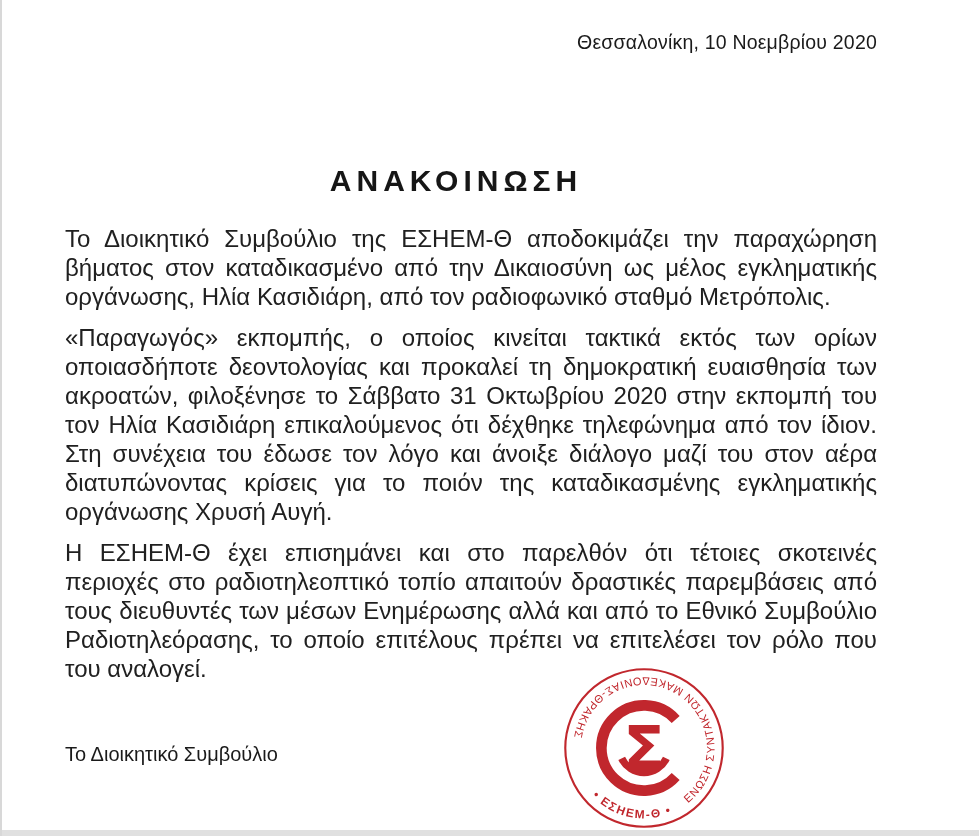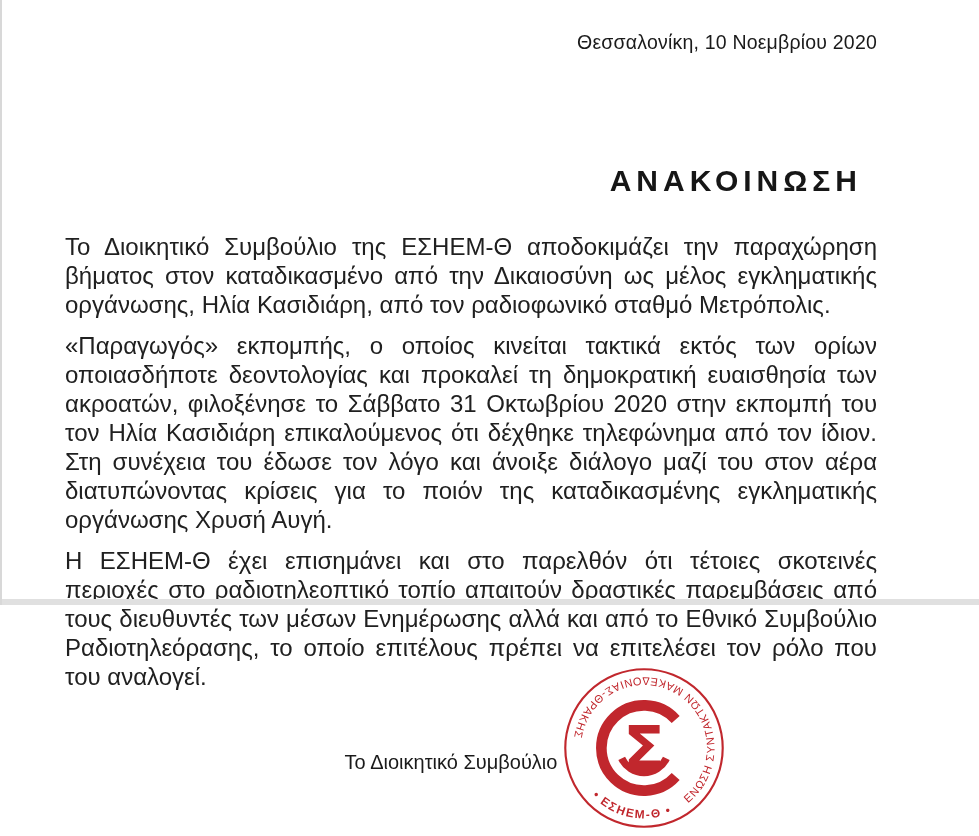--- a/index.html
+++ b/index.html
@@ -1,38 +1,38 @@
 <!DOCTYPE html>
 <html lang="el" style="--logo-red: #c1272d;"><head>
 <meta charset="utf-8">
 <style>
   :root { --logo-red: #c1272d; --ink: #1f1f1f; }
   * { margin: 0; padding: 0; box-sizing: border-box; }
   html, body { background: #ffffff; }
   body { width: 979px; height: 836px; overflow: hidden;
          font-family: "Liberation Sans", "DejaVu Sans", sans-serif; }
 
-  .page { position: relative; width: 979px; height: 605px; background: #ffffff;
+  .page { position: relative; width: 979px; height: 836px; background: #ffffff;
           border-left: 2px solid #d8d8d8; }
   .edge-bottom { position: absolute; left: 0; right: 0; bottom: 0; height: 6px;
                  background: #e0e0e0; }
 
   .content { position: absolute; left: 63px; top: 0; width: 812px; color: var(--ink); }
 
   .dateline { margin-top: 31px; text-align: right; font-size: 19.5px;
               letter-spacing: 0.2px; color: #1a1a1a; }
 
-  .title { margin-top: 110px; margin-bottom: 34px; text-align: right;
+  .title { margin-top: 110px; margin-bottom: 26px; text-align: center;
            transform: translateX(-15px);
            font-size: 30px; font-weight: bold; letter-spacing: 5px; color: #161616; }
 
   .body-par { font-size: 24px; line-height: 29px; text-align: justify;
               margin-bottom: 12px; color: #202020; }
 
-  .sig-row { margin-top: 60px; text-align: center; padding-right: 40px;
+  .sig-row { margin-top: 60px; padding-right: 40px;
              font-size: 20px; color: #1a1a1a; }
 
   .logo { position: absolute; left: 560px; top: 666px; width: 164px; height: 164px; }
   .logo svg { width: 100%; height: 100%; display: block; }
   .ring-outer { fill: #ffffff; stroke: var(--logo-red); stroke-width: 2.6; }
   .ring-text  { fill: var(--logo-red); font-size: 13.5px; letter-spacing: 1.6px;
                 font-family: "Liberation Sans", "DejaVu Sans", sans-serif; }
   .ring-text-bottom { fill: var(--logo-red); font-size: 14.5px; font-weight: bold;
                 letter-spacing: 2px;
                 font-family: "Liberation Sans", "DejaVu Sans", sans-serif; }

